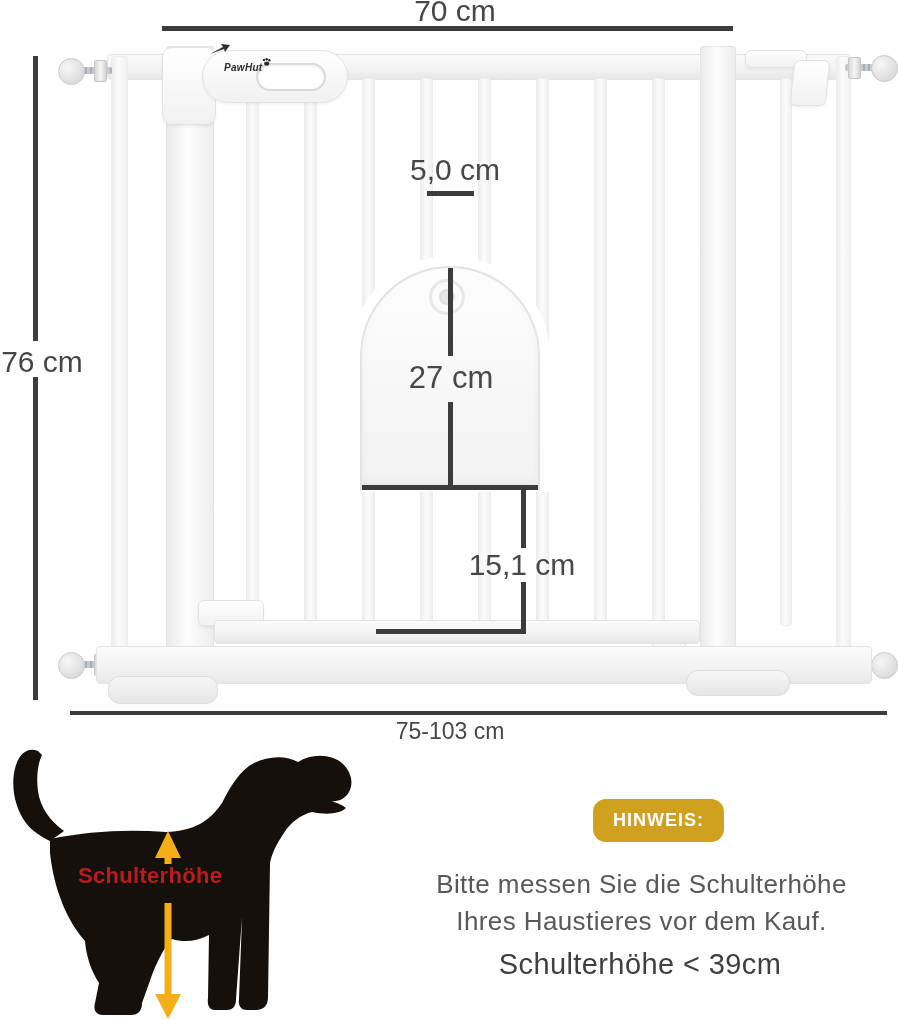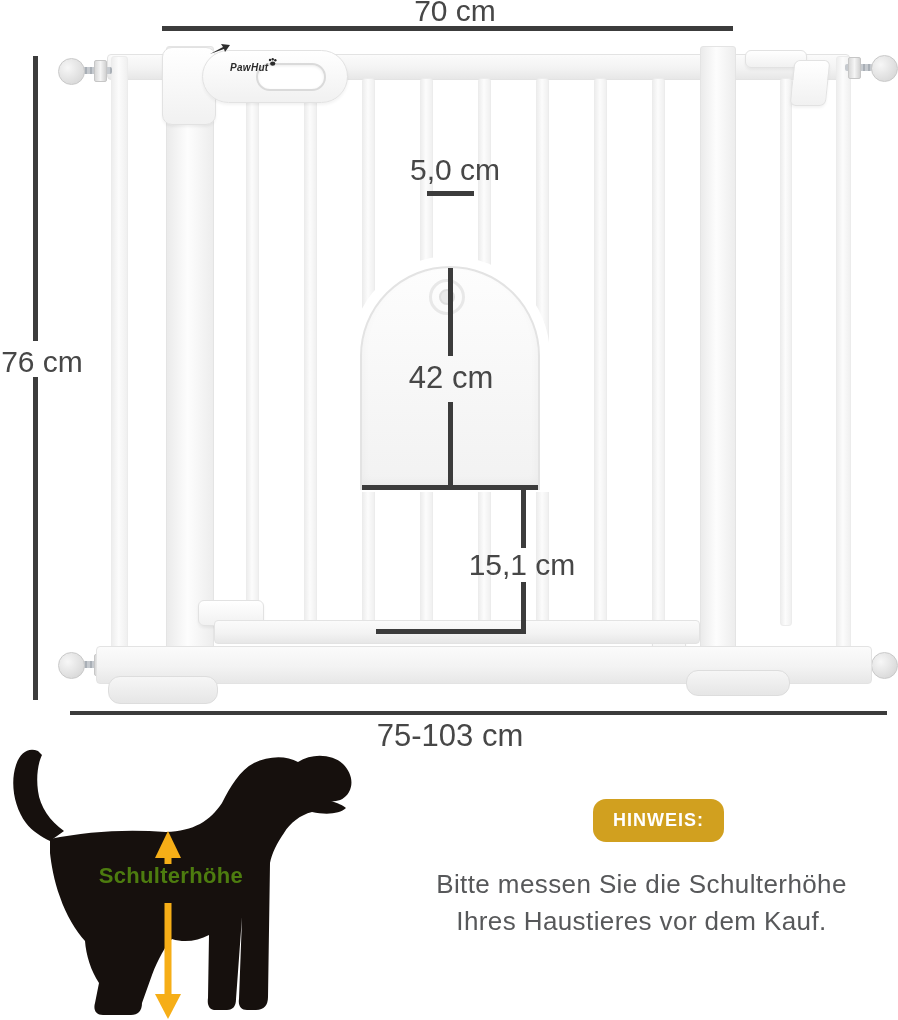--- a/index.html
+++ b/index.html
@@ -32,21 +32,21 @@
   #pet-door{background:linear-gradient(180deg,#fdfdfd,#f2f2f2);border:2px solid #e3e3e3;
             border-radius:92px 92px 0 0;box-sizing:border-box;
             box-shadow:inset 0 -5px 10px rgba(0,0,0,.04);}
   .knob-outer{border:3px solid #e8e8e8;border-radius:50%;box-sizing:border-box;}
   .knob-inner{background:#e9e9e9;border:2px solid #dedede;border-radius:50%;box-sizing:border-box;}
 
   
   #brand-logo{font-style:italic;font-weight:700;font-size:10px;color:#2b2b2b;letter-spacing:.3px;}
 
   
-  #shoulder-label{color:#4d7c0f;font-size:22px;font-weight:600;text-align:right;letter-spacing:.3px;}
+  #shoulder-label{color:#b91c1c;font-size:22px;font-weight:600;text-align:left;letter-spacing:.3px;}
   #notice-badge{background:#D1A01F;border-radius:13px;color:#fff;text-align:center;
                 font-weight:700;font-size:18px;line-height:43px;letter-spacing:1px;}
   .notice-line{color:#57585A;font-size:26px;letter-spacing:.4px;text-align:center;white-space:nowrap;}
   #notice-req{color:#3F4042;font-size:29px;font-weight:500;letter-spacing:.4px;text-align:center;white-space:nowrap;}
 </style>
 </head>
 <body>
 
 <div id="stage">
 
@@ -83,21 +83,21 @@
   <div class="abs rod" style="left:845px;top:661px;width:28px;height:7px"></div>
   <div class="abs nut" style="left:848px;top:654px;width:13px;height:22px"></div>
   <div class="abs wheel" style="left:871px;top:652px;width:27px;height:27px"></div>
 
   <div class="abs whitepart" style="left:162px;top:47px;width:54px;height:78px;border-radius:10px"></div>
   <div class="abs whitepart" style="left:202px;top:50px;width:146px;height:53px;border-radius:27px"></div>
   <div class="abs" style="left:256px;top:63px;width:70px;height:28px;border-radius:14px;background:#ffffff;border:2px solid #dadada;box-sizing:border-box;box-shadow:inset 0 1px 3px rgba(0,0,0,.08)"></div>
   <svg class="abs" style="left:210px;top:44px" width="20" height="11" viewBox="0 0 20 11">
     <path d="M0 10 L13 3 L11 0 L20 1 L15 8 L14 5 Z" fill="#2f2f2f"></path>
   </svg>
-  <div class="abs" style="left:230px;top:57px">
+  <div class="abs" style="left:224px;top:57px">
     <span id="brand-logo">PawHut</span><svg width="9" height="9" viewBox="0 0 9 9" style="vertical-align:4px">
         <circle cx="2" cy="2" r="1.2" fill="#2b2b2b"></circle>
         <circle cx="4.7" cy="1.2" r="1.2" fill="#2b2b2b"></circle>
         <circle cx="7.3" cy="2.2" r="1.2" fill="#2b2b2b"></circle>
         <ellipse cx="4.7" cy="5.6" rx="2.6" ry="2.2" fill="#2b2b2b"></ellipse>
       </svg>
   </div>
 
   <div class="abs whitepart" style="left:745px;top:50px;width:62px;height:18px;border-radius:6px"></div>
   <div class="abs whitepart" style="left:792px;top:60px;width:36px;height:46px;border-radius:6px;transform:skewX(-6deg)"></div>
@@ -119,32 +119,32 @@
 
   <div class="abs dlabel" style="left:392px;top:153px;width:126px">5,0 cm</div>
   <div class="abs dline" style="left:427px;top:191px;width:47px;height:5px"></div>
 
   <div class="abs dline" style="left:33px;top:56px;width:5px;height:285px"></div>
   <div class="abs dline" style="left:33px;top:377px;width:5px;height:323px"></div>
   <div class="abs dlabel" style="left:-8px;top:345px;width:100px">76 cm</div>
 
   <div class="abs dline" style="left:448px;top:268px;width:5px;height:88px"></div>
   <div class="abs dline" style="left:448px;top:402px;width:5px;height:84px"></div>
-  <div class="abs dlabel" style="left:392px;top:361px;width:118px;font-size:31px">42 cm</div>
+  <div class="abs dlabel" style="left:392px;top:361px;width:118px;font-size:31px">27 cm</div>
 
   <div class="abs dline" style="left:362px;top:485px;width:176px;height:5px"></div>
 
   <div class="abs dline" style="left:521px;top:490px;width:5px;height:58px"></div>
   <div class="abs dline" style="left:521px;top:582px;width:5px;height:52px"></div>
   <div class="abs dlabel" style="left:446px;top:548px;width:152px">15,1 cm</div>
 
   <div class="abs dline" style="left:376px;top:629px;width:147px;height:5px"></div>
 
   <div class="abs dline" style="left:70px;top:711px;width:817px;height:4px"></div>
-  <div class="abs dlabel" style="left:330px;top:719px;width:240px;font-size:31px">75-103 cm</div>
+  <div class="abs dlabel" style="left:330px;top:719px;width:240px;font-size:23px">75-103 cm</div>
 
   <svg class="abs" style="left:0;top:745px" width="370" height="275" viewBox="0 0 370 275">
     <path fill="#16100d" d="M 38 6 C 28 2 20 8 16 20 C 10 38 14 62 26 78 C 32 86 42 92 50 96 L 64 86 C 50 76 40 62 38 46 C 36 32 38 18 42 10 Z"></path>
     <path fill="#16100d" d="M 50 94
       C 88 86 128 84 166 87
       C 194 86 210 76 222 58
       C 230 42 240 25 254 18
       C 268 11 286 10 298 17
       C 312 8 332 9 343 19
       C 351 27 354 38 349 47
@@ -178,14 +178,15 @@
       <rect x="164.5" y="111" width="7" height="8"></rect>
       <rect x="164.5" y="158" width="7" height="98"></rect>
       <polygon points="168,274 155,249 181,249"></polygon>
     </g>
   </svg>
   <div id="shoulder-label" class="abs" style="left:78px;top:863px;width:165px">Schulterhöhe</div>
 
   <div class="abs notice-line" style="left:385px;top:869px;width:513px">Bitte messen Sie die Schulterhöhe</div>
   <div id="notice-badge" class="abs" style="left:593px;top:799px;width:131px;height:43px">HINWEIS:</div>
   <div class="abs notice-line" style="left:385px;top:906px;width:513px">Ihres Haustieres vor dem Kauf.</div>
+  <div id="notice-req" class="abs" style="left:430px;top:948px;width:420px">Schulterhöhe &lt; 39cm</div>
 
 </div>
 
 </body></html>

